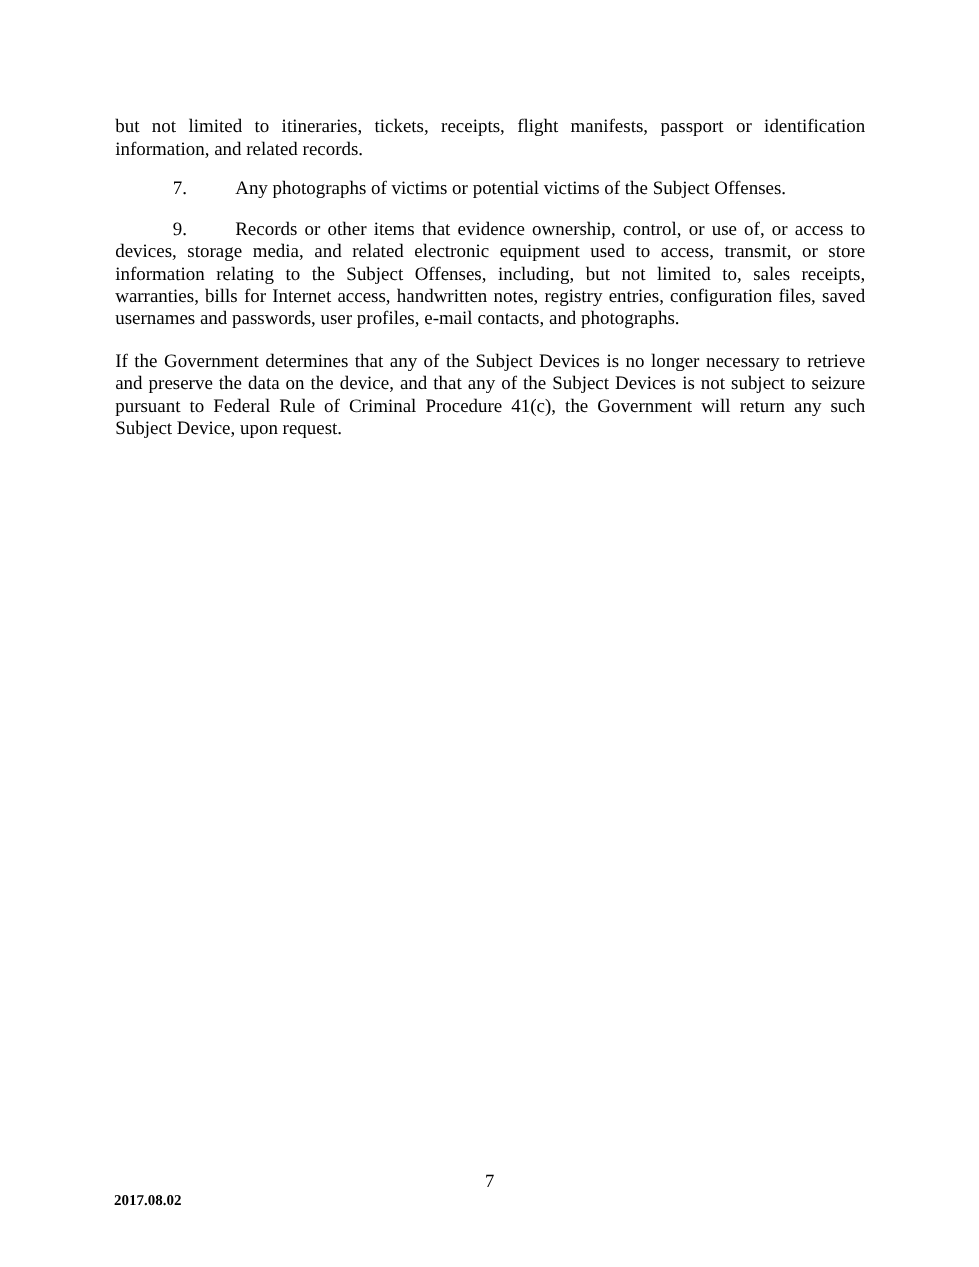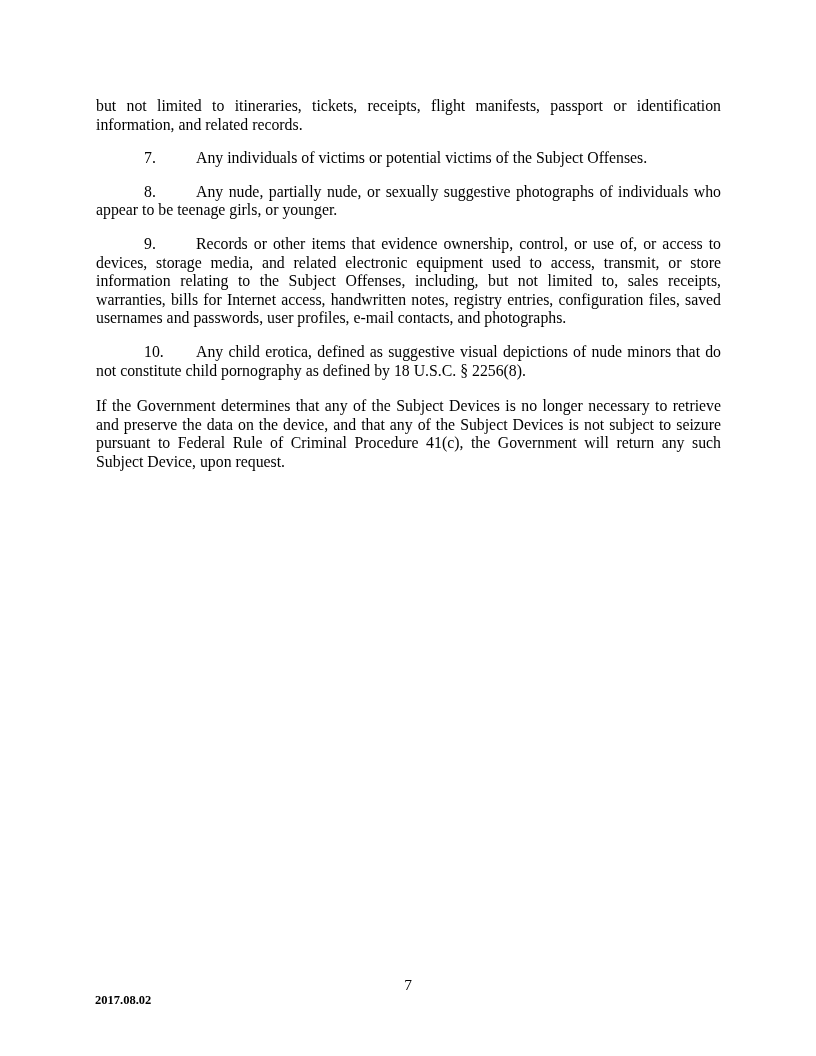--- a/index.html
+++ b/index.html
@@ -58,34 +58,28 @@
 </style>
 </head>
 <body>
 
 <div class="page">
   <div class="content">
 
     <p>but not limited to itineraries, tickets, receipts, flight manifests, passport or identification information, and related records.</p>
 
     <p class="numbered">
-      <span class="num">7.</span><span>Any individuals of victims or potential victims of the Subject Offenses.</span>
+      <span class="num">7.</span><span>Any photographs of victims or potential victims of the Subject Offenses.</span>
     </p>
 
-    <p class="numbered">
-      <span class="num">8.</span><span>Any nude, partially nude, or sexually suggestive photographs of individuals who appear to be teenage girls, or younger.</span>
-    </p>
 
     <p class="numbered">
       <span class="num">9.</span><span>Records or other items that evidence ownership, control, or use of, or access to devices, storage media, and related electronic equipment used to access, transmit, or store information relating to the Subject Offenses, including, but not limited to, sales receipts, warranties, bills for Internet access, handwritten notes, registry entries, configuration files, saved usernames and passwords, user profiles, e-mail contacts, and photographs.</span>
     </p>
 
-    <p class="numbered">
-      <span class="num">10.</span><span>Any child erotica, defined as suggestive visual depictions of nude minors that do not constitute child pornography as defined by 18 U.S.C. § 2256(8).</span>
-    </p>
 
     <p class="closing">If the Government determines that any of the Subject Devices is no longer necessary to retrieve and preserve the data on the device, and that any of the Subject Devices is not subject to seizure pursuant to Federal Rule of Criminal Procedure 41(c), the Government will return any such Subject Device, upon request.</p>
 
   </div>
 
   <div class="page-number">7</div>
 
   <div class="footer-date">2017.08.02</div>
 </div>
 

